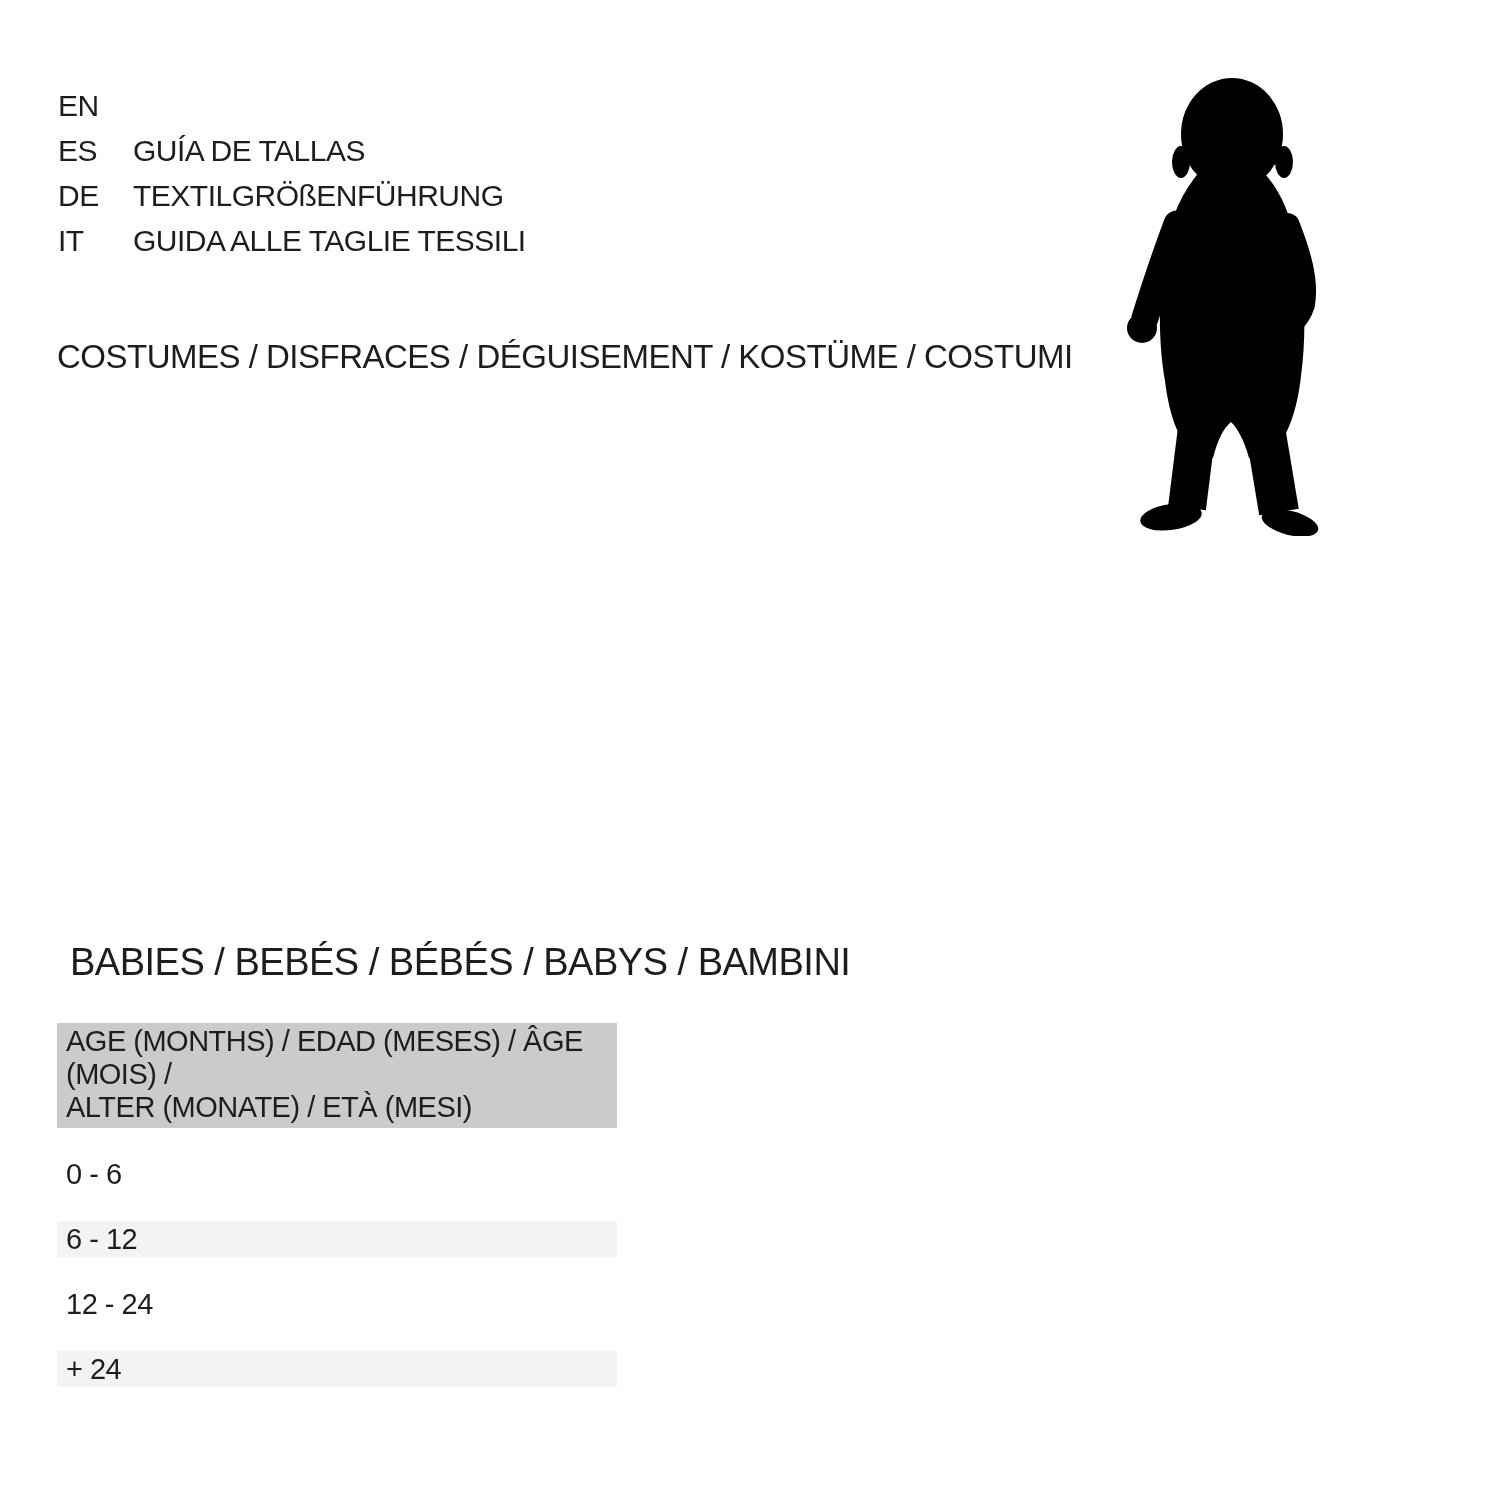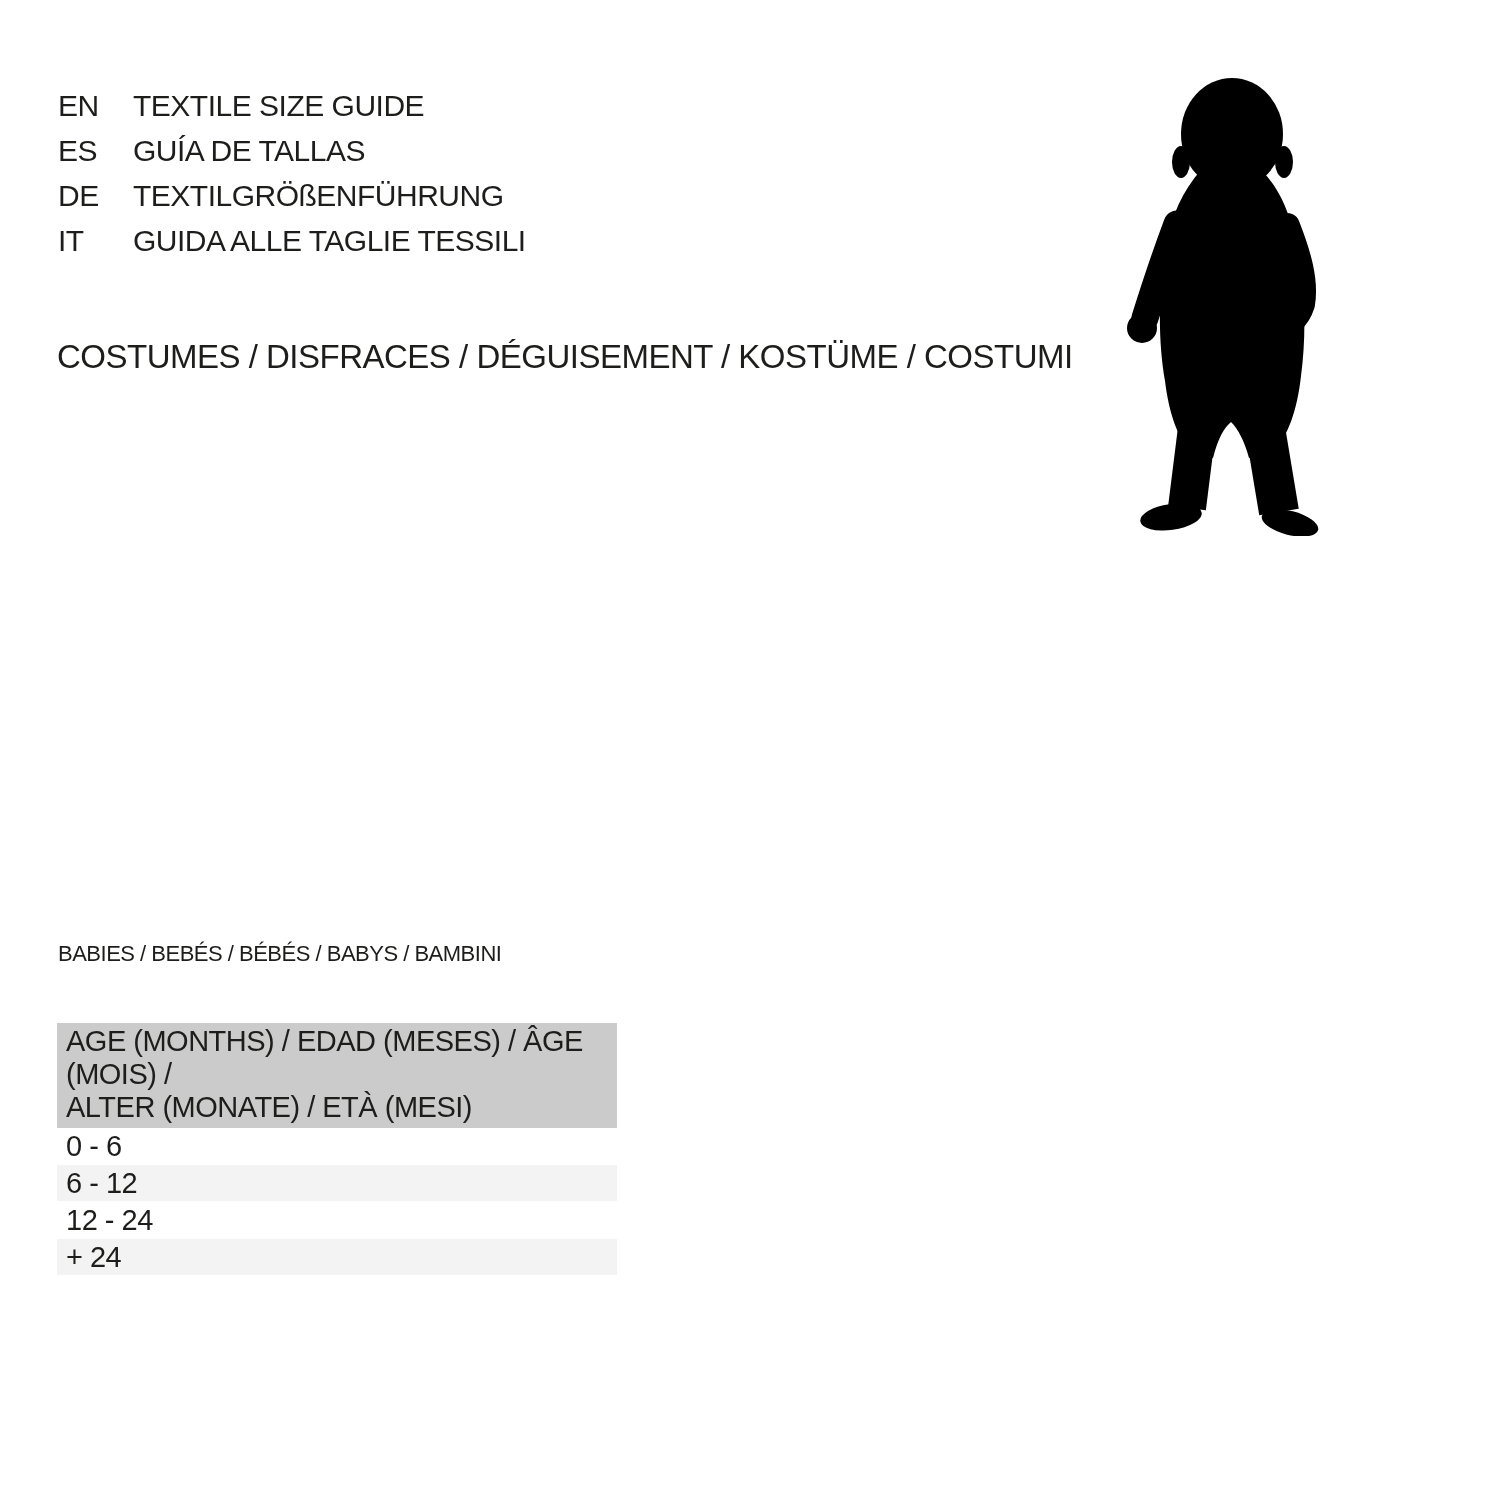--- a/index.html
+++ b/index.html
@@ -35,49 +35,49 @@
     white-space:nowrap;
   }
 
   
   .silhouette{
     position:absolute;left:1125px;top:76px;width:200px;height:460px;
   }
 
   
   .section-title{
-    position:absolute;left:58px;top:941px;
-    font-size:22px;letter-spacing:-0.5px;white-space:nowrap;text-align:right;
+    position:absolute;left:70px;top:941px;
+    font-size:38px;letter-spacing:-0.5px;white-space:nowrap;text-align:right;
   }
   .age-table{
     position:absolute;left:57px;top:994px;width:560px;
     font-size:29px;letter-spacing:-0.5px;
   }
   .table-header{
     background:var(--header-bg);
     padding:2px 10px 4px 9px;
     line-height:33px;
     margin-top:29px;
   }
   .table-row{
     line-height:36px;
     padding-left:9px;
     border-bottom:1px solid #fff;
+    margin-top:28px;
   }
   .table-row.alt{background:var(--row-alt-bg);}
 </style>
 </head>
 <body>
 
 <div class="canvas">
 
   <div class="lang-list">
     <div class="lang-row">
       <span class="lang-code">EN</span>
-      <span class="lang-label">TEXTILE SIZE GUIDE</span>
     </div>
     <div class="lang-row">
       <span class="lang-code">ES</span>
       <span class="lang-label">GUÍA DE TALLAS</span>
     </div>
     <div class="lang-row">
       <span class="lang-code">DE</span>
       <span class="lang-label">TEXTILGRÖßENFÜHRUNG</span>
     </div>
     <div class="lang-row">

